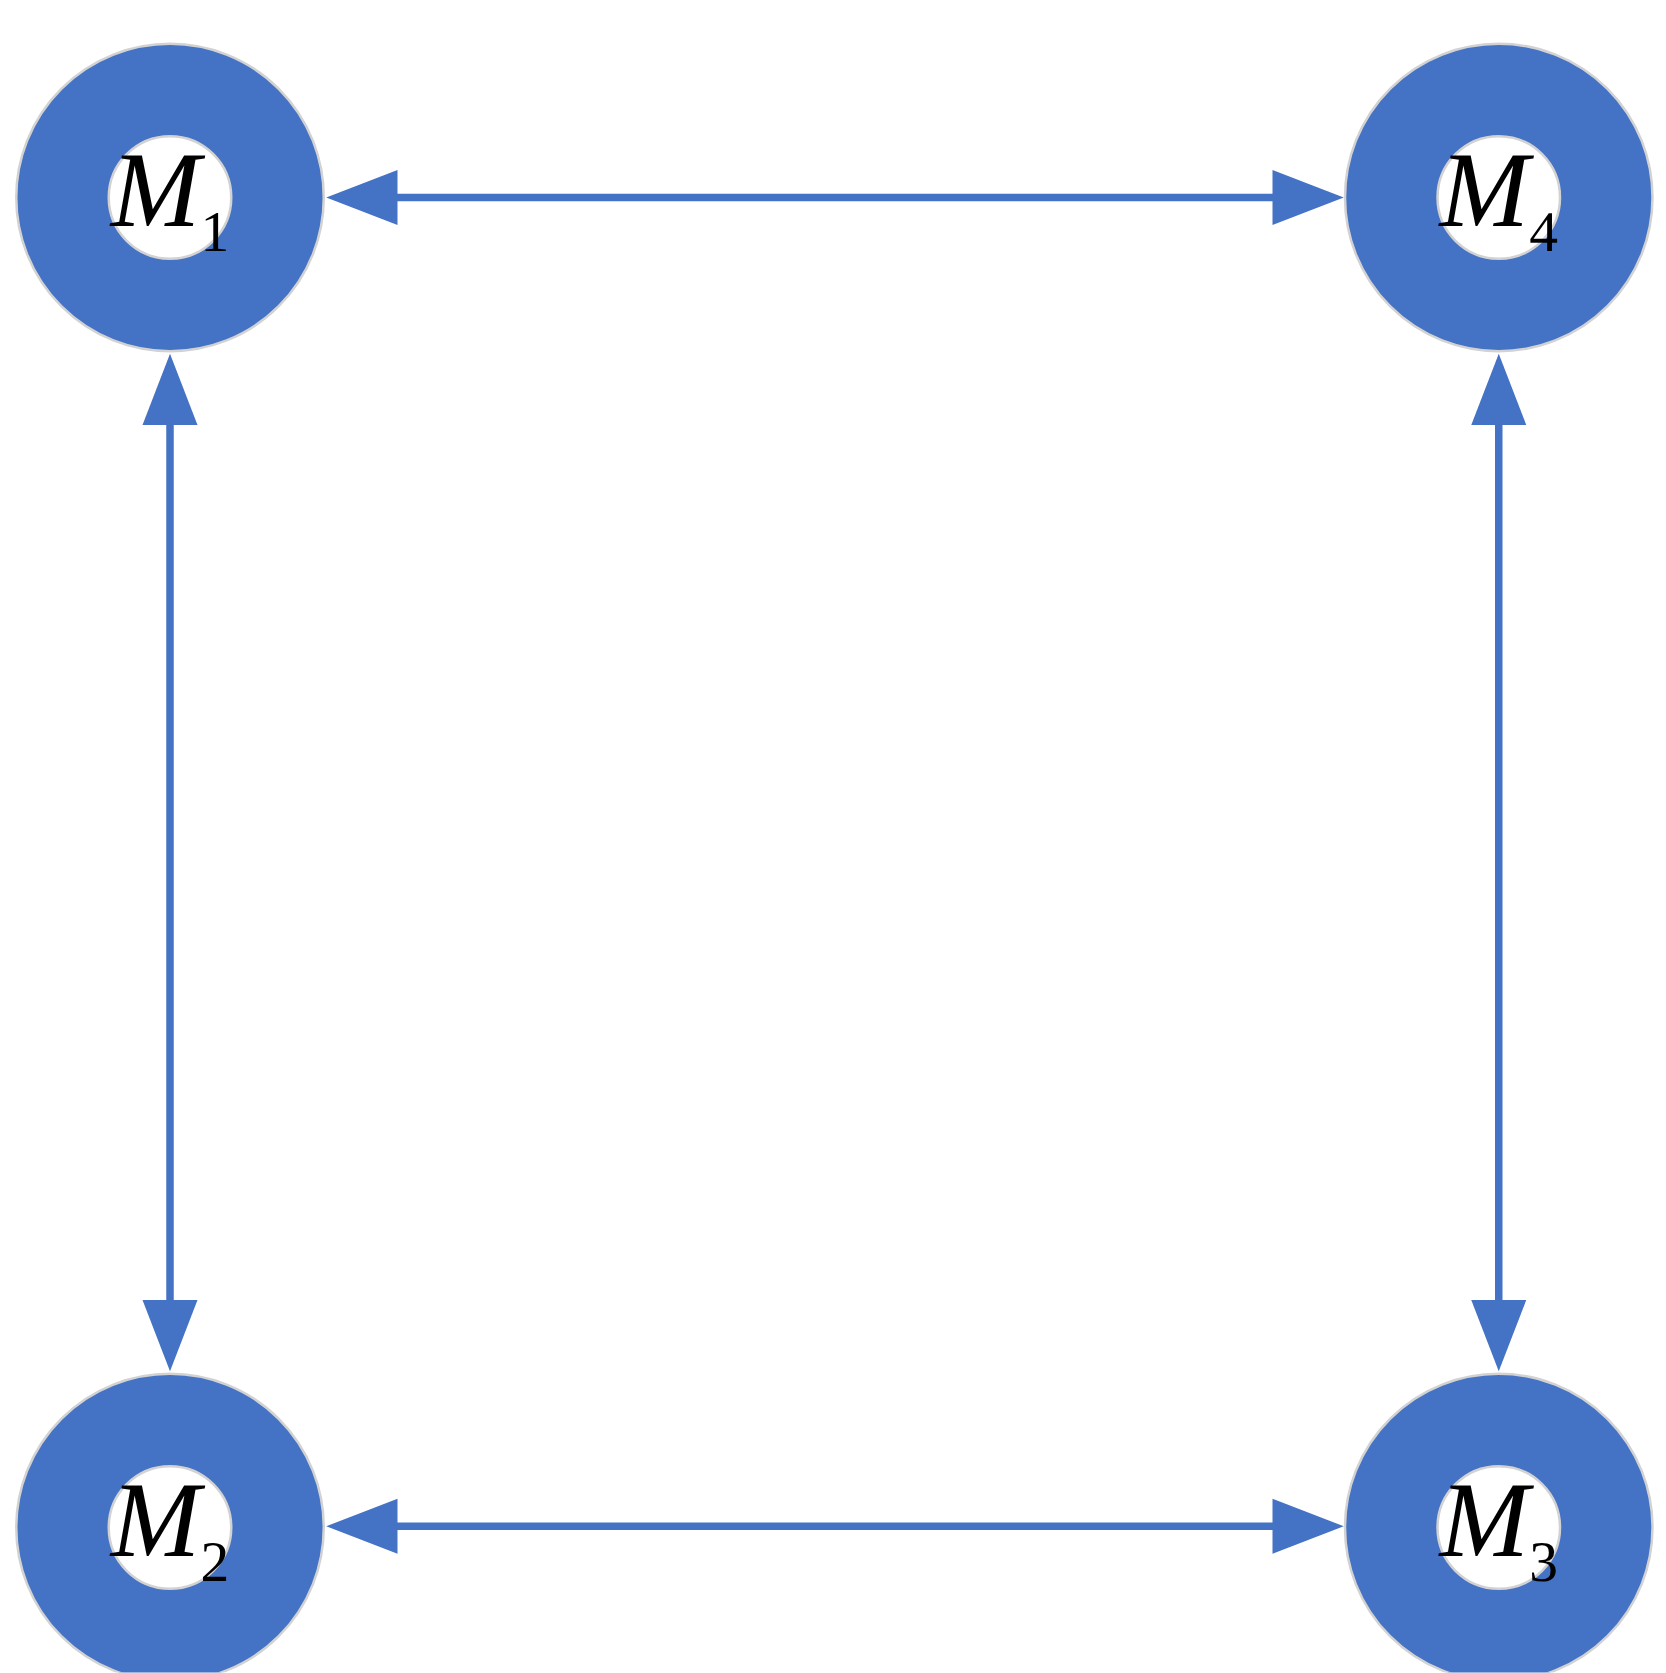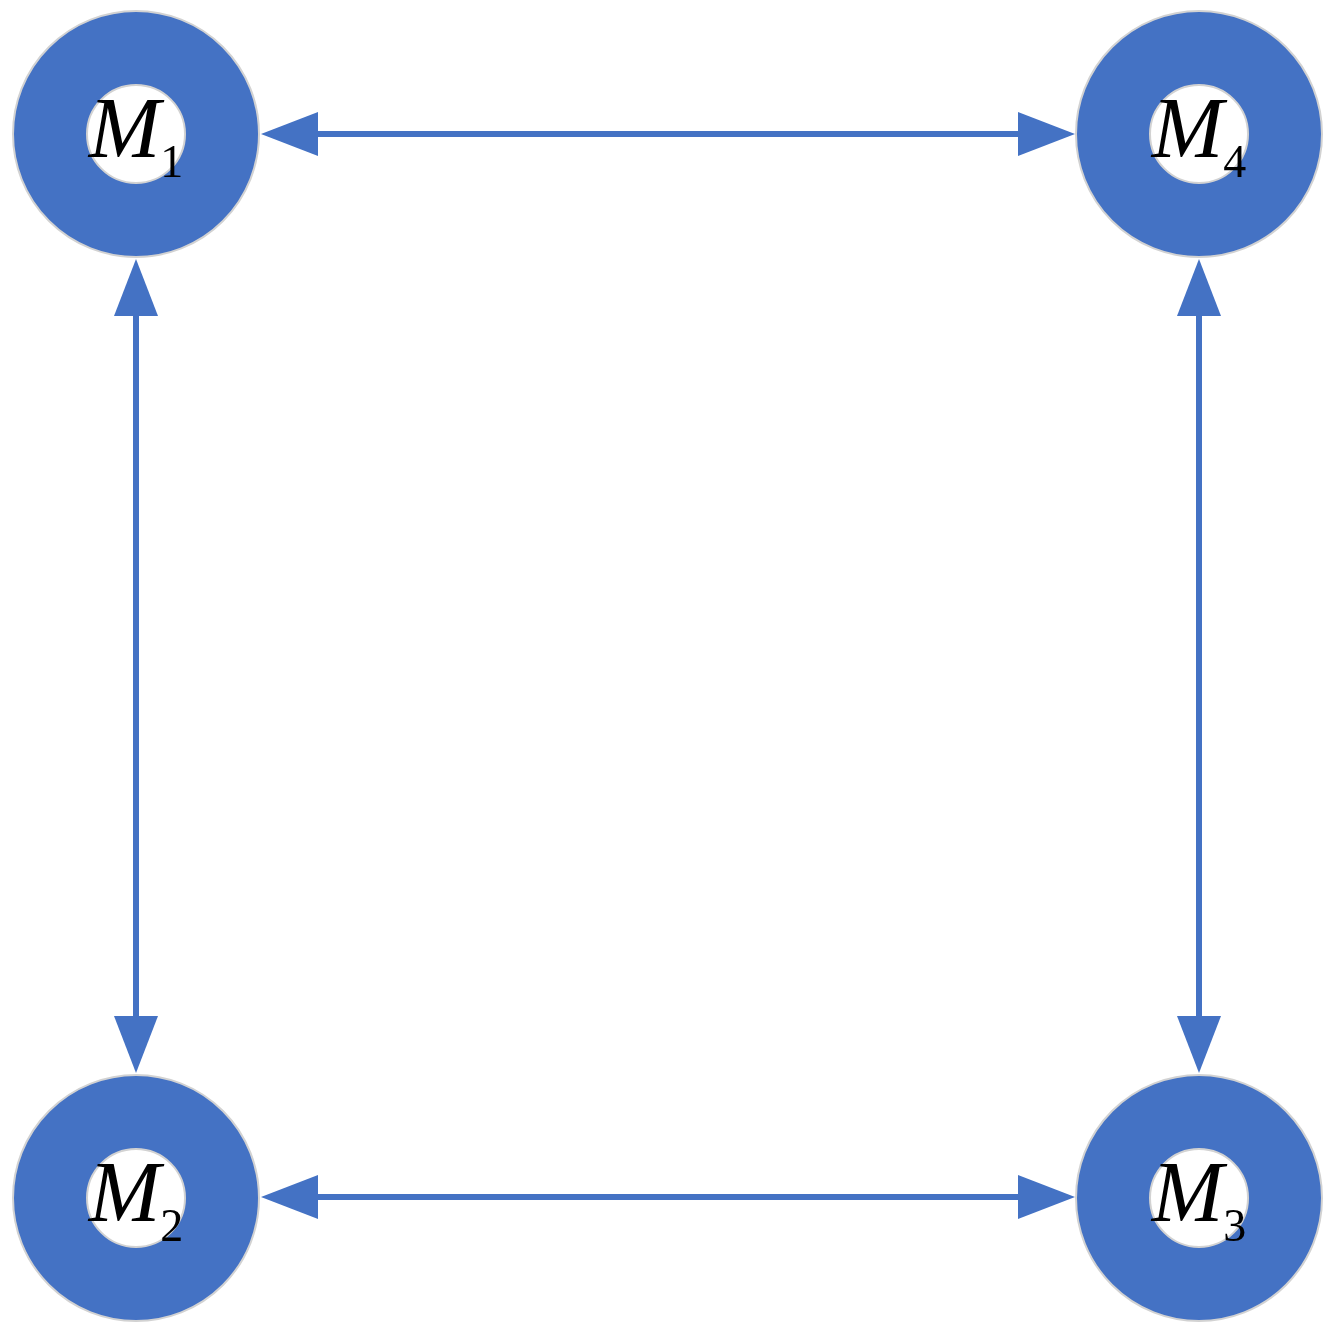--- a/index.html
+++ b/index.html
@@ -7,20 +7,21 @@
     padding: 0;
     background: #ffffff;
     width: 1333px;
     height: 1338px;
     overflow: hidden;
   }
   .diagram-wrap {
     width: 1333px;
     height: 1014px;
     position: relative;
+    margin-top: 24px;
   }
   svg {
     display: block;
   }
   text.node-label {
     font-family: "Liberation Serif", "DejaVu Serif", serif;
     font-style: italic;
     font-size: 86px;
   }
   tspan.sub {

